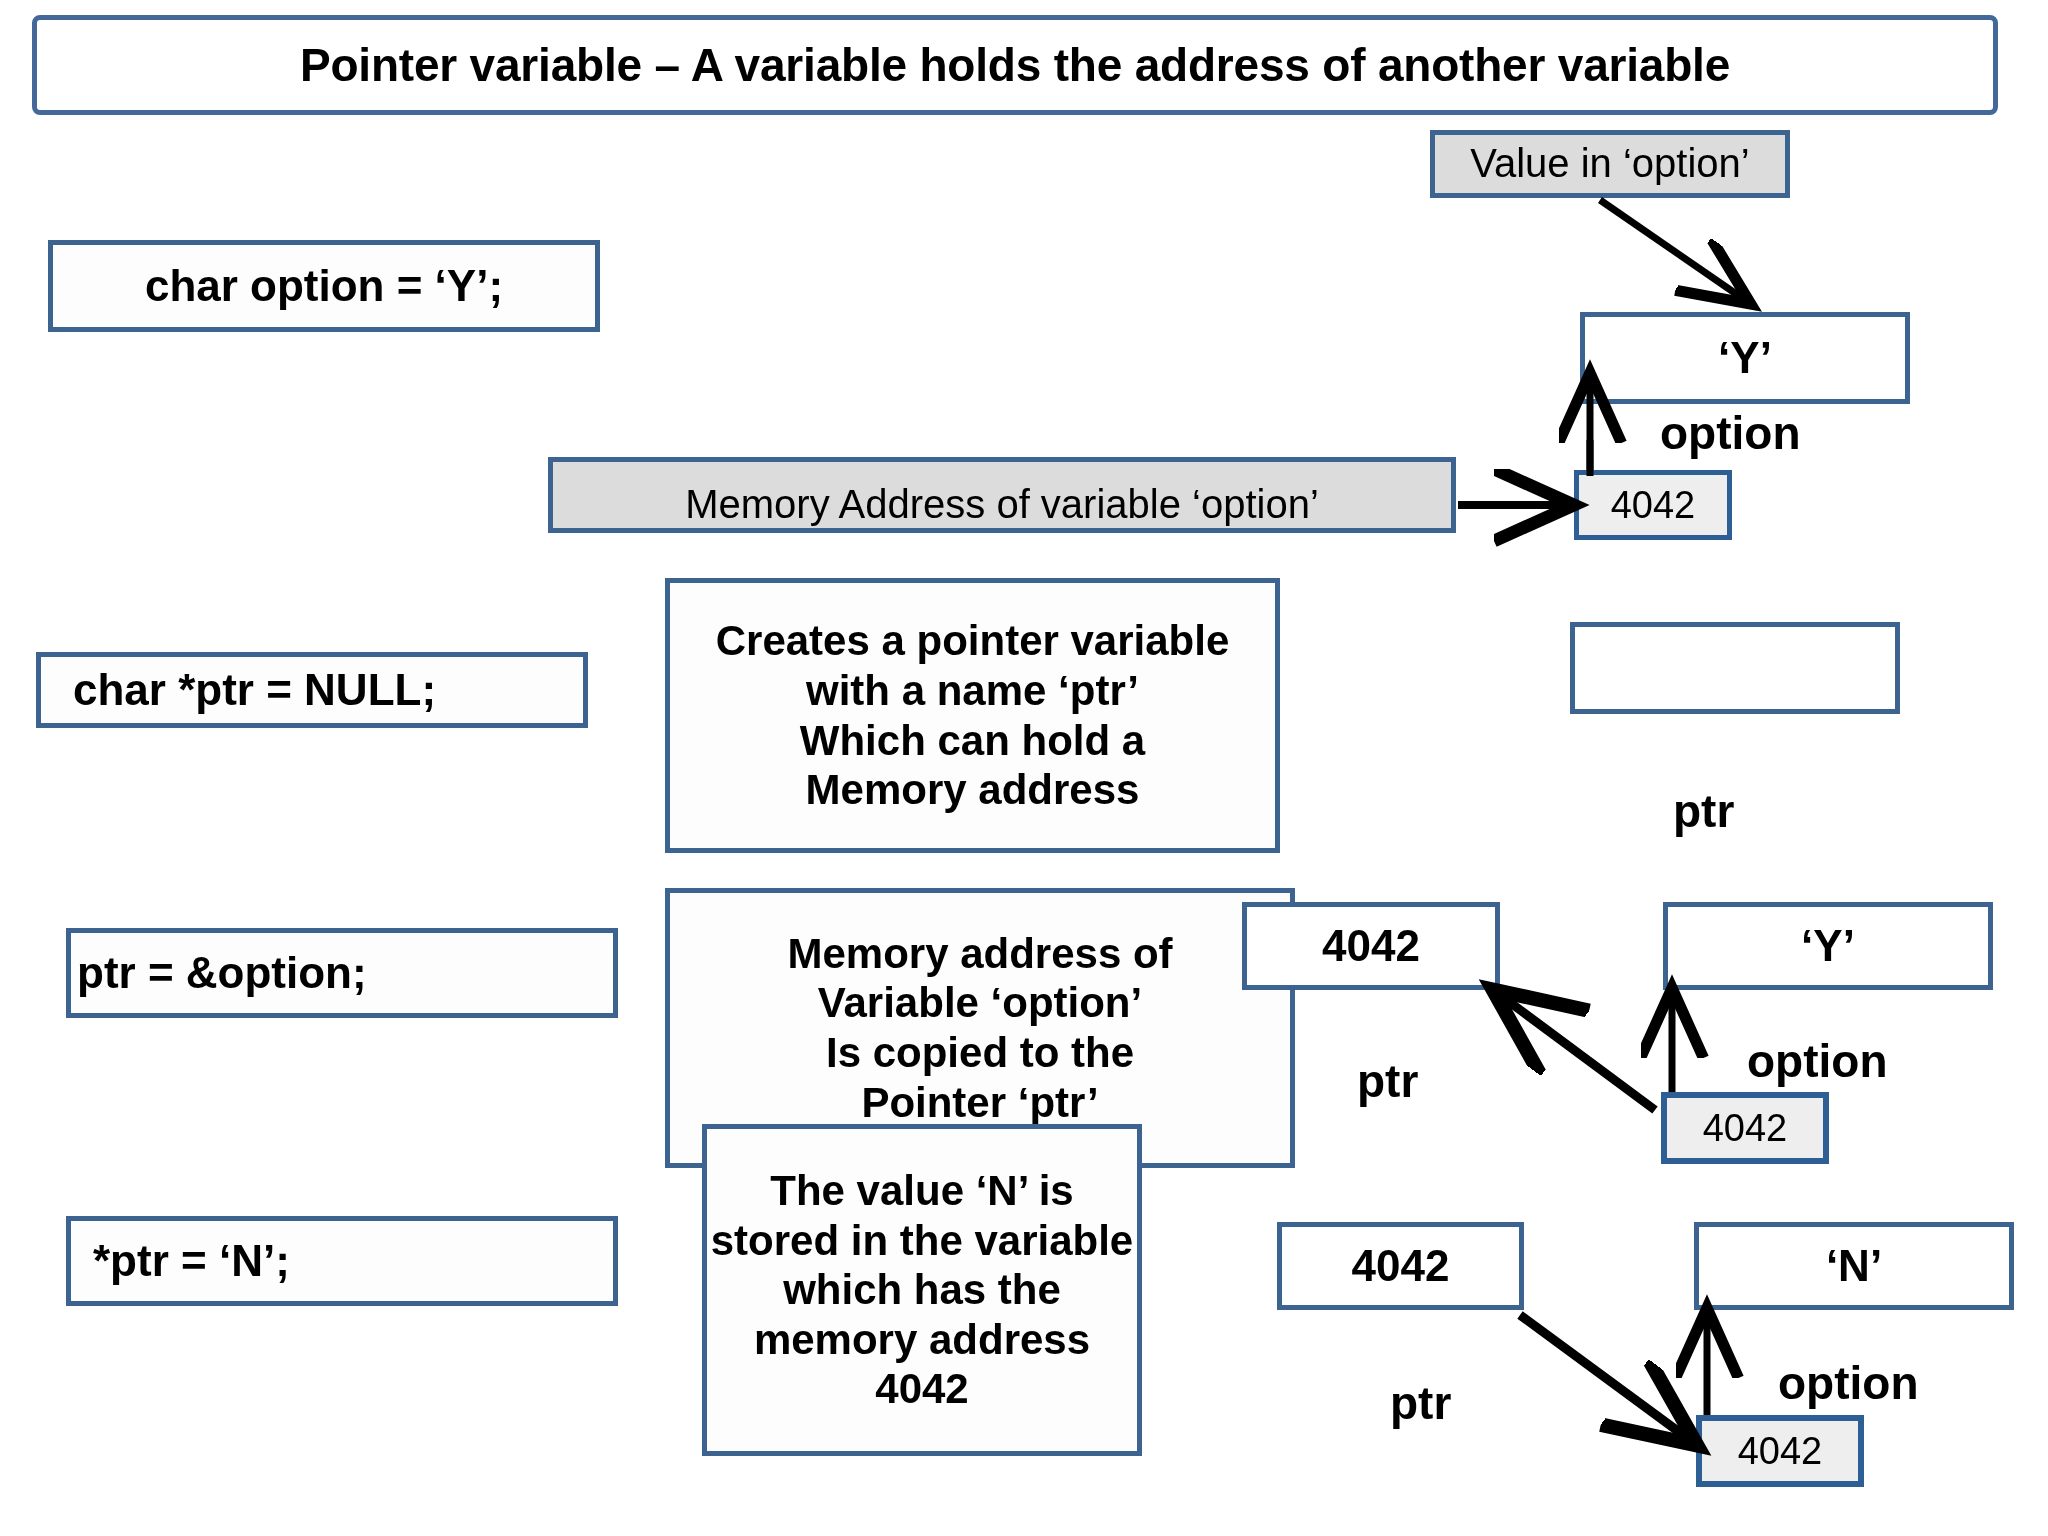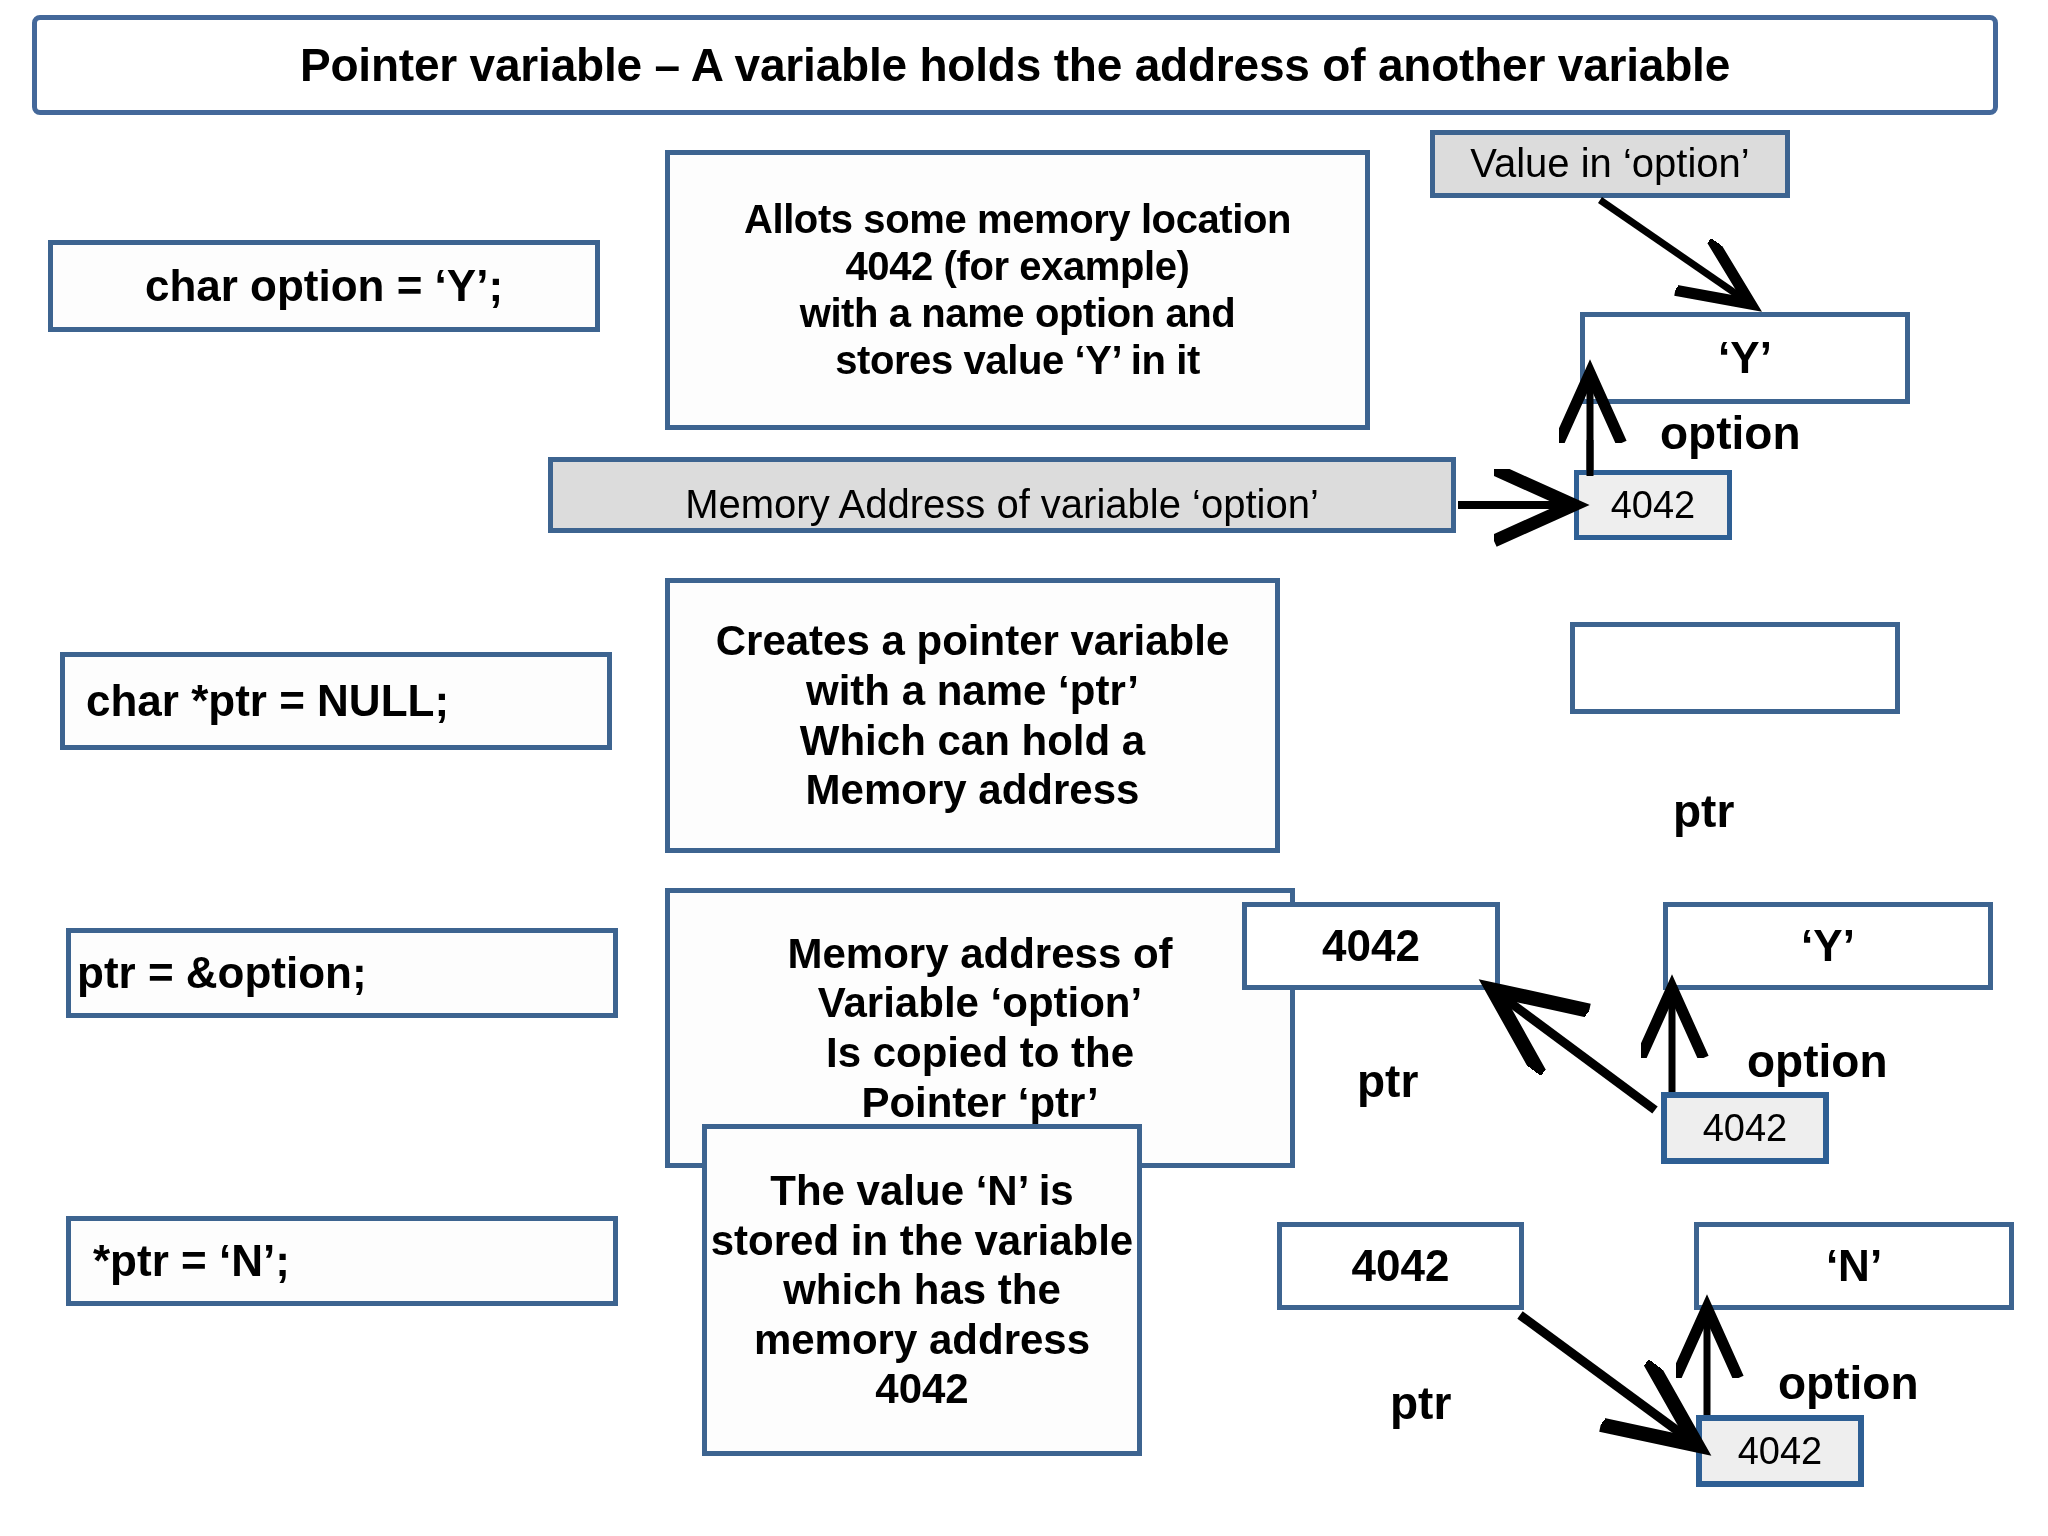--- a/index.html
+++ b/index.html
@@ -56,27 +56,20 @@
 <div class="stage">
 
   <div class="title-box" style="left:32px;top:15px;width:1966px;height:100px;font-size:46px;letter-spacing:-0.2px;border-radius:8px;">
     <span>Pointer variable – A variable holds the address of another variable</span>
   </div>
 
   <div class="box code" style="left:48px;top:240px;width:552px;height:92px;font-size:44px;">
     <span>char option = ‘Y’;</span>
   </div>
 
-  <div class="box desc" style="left:665px;top:150px;width:705px;height:280px;font-size:40px;white-space:pre-line;
-              font-family:'Liberation Sans Narrow','Liberation Sans',sans-serif;letter-spacing:-0.4px;">
-    <span>Allots some memory location
-4042 (for example)
-with a name option and
-stores value ‘Y’  in it</span>
-  </div>
 
   <div class="box gray regular" style="left:1430px;top:130px;width:360px;height:68px;font-size:40px;border-width:5px;">
     <span>Value in ‘option’</span>
   </div>
 
   <div class="box plainwhite code" style="left:1580px;top:312px;width:330px;height:92px;font-size:44px;">
     <span>‘Y’</span>
   </div>
 
   <div class="label" style="left:1660px;top:382px;font-size:46px;">
@@ -84,21 +77,21 @@
   </div>
 
   <div class="box gray regular" style="left:548px;top:457px;width:908px;height:76px;font-size:40px;border-width:5px;align-items:flex-end;">
     <span>Memory Address of variable ‘option’</span>
   </div>
 
   <div class="box lightgray regular" style="left:1574px;top:470px;width:158px;height:70px;font-size:38px;border-width:5px;">
     <span>4042</span>
   </div>
 
-  <div class="box code" style="left:60px;top:652px;width:552px;height:98px;font-size:44px;justify-content:flex-start;padding-left:21px;">
+  <div class="box code" style="left:36px;top:652px;width:552px;height:76px;font-size:44px;justify-content:flex-start;padding-left:32px;">
     <span>char *ptr = NULL;</span>
   </div>
 
   <div class="box desc" style="left:665px;top:578px;width:615px;height:275px;font-size:42px;white-space:pre-line;">
     <span>Creates a pointer variable
 with a name ‘ptr’
 Which can hold a
 Memory address</span>
   </div>
 

